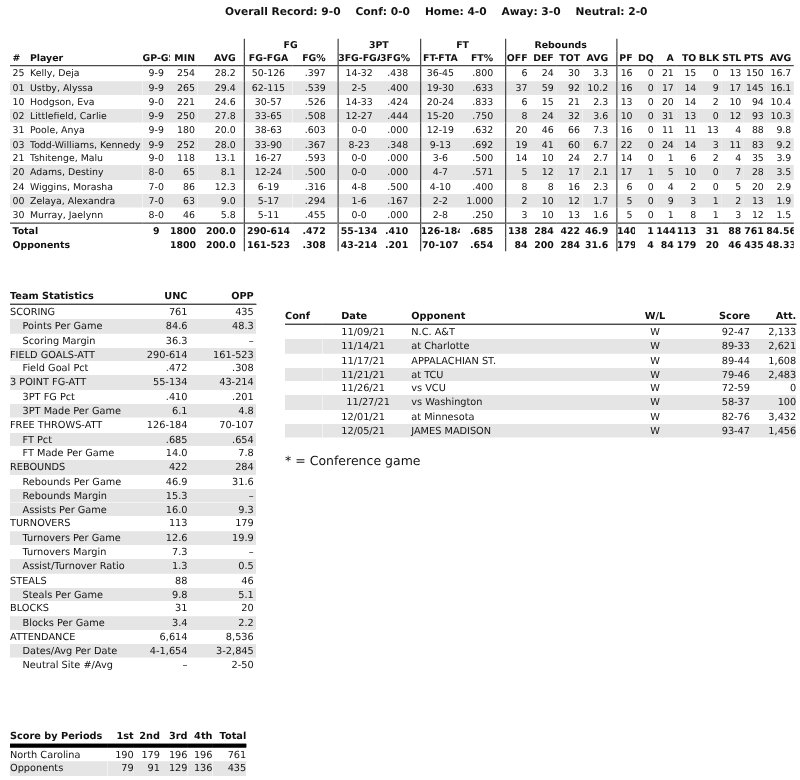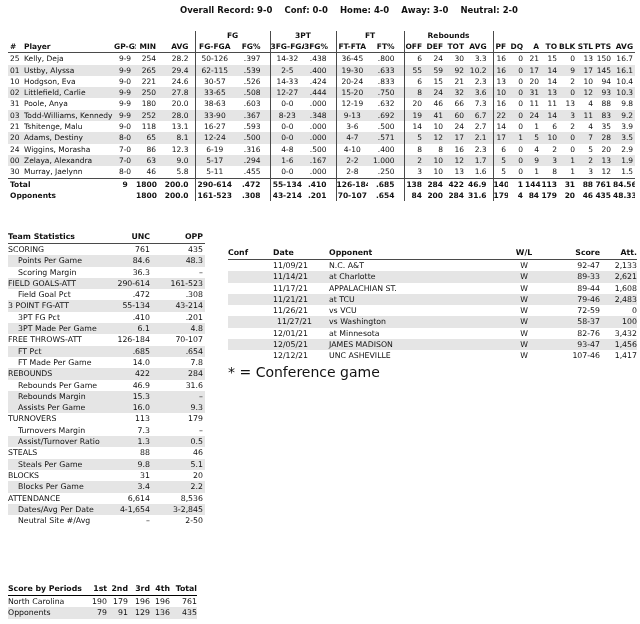--- a/index.html
+++ b/index.html
@@ -37,25 +37,25 @@
   .teamstats{position:absolute;left:8px;top:230px;width:197px;font-size:7.8px;}
   .teamstats td,.teamstats th{line-height:11.3px;height:11.3px;}
   .teamstats thead th{font-weight:bold;border-bottom:1px solid #4a4a4a;line-height:13px;height:13px;}
   .teamstats tr.stripe td{background:var(--stripe);}
   .teamstats td.sub{padding-left:10px;}
   
   .schedule{position:absolute;left:228px;top:230px;width:409px;font-size:7.8px;margin-top:16px;}
   .schedule td,.schedule th{line-height:11.3px;height:11.3px;}
   .schedule thead th{font-weight:bold;border-bottom:1px solid #4a4a4a;line-height:13px;height:13px;}
   .schedule tr.stripe td{background:var(--stripe);}
-  .footnote{position:absolute;left:228px;top:364px;font-size:14px;}
+  .footnote{position:absolute;left:228px;top:364px;font-size:10px;}
   
   .periods{position:absolute;left:8px;top:583px;width:189px;font-size:7.8px;}
   .periods td,.periods th{line-height:11.3px;height:11.3px;}
-  .periods thead th{font-weight:bold;border-bottom:1px solid #000000;line-height:12px;height:12px;}
+  .periods thead th{font-weight:bold;border-bottom:3px solid #000000;line-height:12px;height:12px;}
   .periods tr.stripe td{background:var(--stripe);}
 </style>
 </head>
 <body>
 
 <div id="app" style="--stripe: #e5e5e5;">
 
   <div class="top-record"><span class="rec-item"><span>Overall Record: </span><span>9-0</span></span><span class="rec-item"><span>Conf: </span><span>0-0</span></span><span class="rec-item"><span>Home: </span><span>4-0</span></span><span class="rec-item"><span>Away: </span><span>3-0</span></span><span class="rec-item"><span>Neutral: </span><span>2-0</span></span></div>
 
   <table class="players">
@@ -150,21 +150,21 @@
           <td class="al">Ustby, Alyssa</td>
           <td class="ac">9-9</td>
           <td class="ar pr2">265</td>
           <td class="ar pr6 sep">29.4</td>
           <td class="ac">62-115</td>
           <td class="ar pr9 sep">.539</td>
           <td class="ac">2-5</td>
           <td class="ar pr9 sep">.400</td>
           <td class="ac">19-30</td>
           <td class="ar pr9 sep">.633</td>
-          <td class="ar pr2">55</td>
+          <td class="ar pr2">37</td>
           <td class="ar pr2">59</td>
           <td class="ar pr2">92</td>
           <td class="ar pr6 sep">10.2</td>
           <td class="ar pr2">16</td>
           <td class="ar pr2">0</td>
           <td class="ar pr2">17</td>
           <td class="ar pr2">14</td>
           <td class="ar pr2">9</td>
           <td class="ar pr2">17</td>
           <td class="ar pr2">145</td>
@@ -533,20 +533,25 @@
         <tr class="stripe">
           <td class="al sub">Assists Per Game</td>
           <td class="ar pr2">16.0</td>
           <td class="ar pr2">9.3</td>
         </tr>
         <tr>
           <td class="al">TURNOVERS</td>
           <td class="ar pr2">113</td>
           <td class="ar pr2">179</td>
         </tr>
+        <tr class="stripe">
+          <td class="al sub">Turnovers Per Game</td>
+          <td class="ar pr2">12.6</td>
+          <td class="ar pr2">19.9</td>
+        </tr>
         <tr>
           <td class="al sub">Turnovers Margin</td>
           <td class="ar pr2">7.3</td>
           <td class="ar pr2">–</td>
         </tr>
         <tr class="stripe">
           <td class="al sub">Assist/Turnover Ratio</td>
           <td class="ar pr2">1.3</td>
           <td class="ar pr2">0.5</td>
         </tr>
@@ -665,28 +670,20 @@
           <td class="ar">3,432</td>
         </tr>
         <tr class="stripe">
           <td class="al"></td>
           <td class="al" style="padding-left: 15px;">12/05/21</td>
           <td class="al" style="padding-left: 13px;">JAMES MADISON</td>
           <td class="ac">W</td>
           <td class="ar" style="padding-right: 4px;">93-47</td>
           <td class="ar">1,456</td>
         </tr>
-        <tr>
-          <td class="al"></td>
-          <td class="al" style="padding-left: 15px;">12/12/21</td>
-          <td class="al" style="padding-left: 13px;">UNC ASHEVILLE</td>
-          <td class="ac">W</td>
-          <td class="ar" style="padding-right: 4px;">107-46</td>
-          <td class="ar">1,417</td>
-        </tr>
       </tbody>
   </table>
 
   <div class="footnote">* = Conference game</div>
 
   <table class="periods">
     <colgroup>
         <col style="width: 78px;">
         <col style="width: 21px;">
         <col style="width: 21px;">

